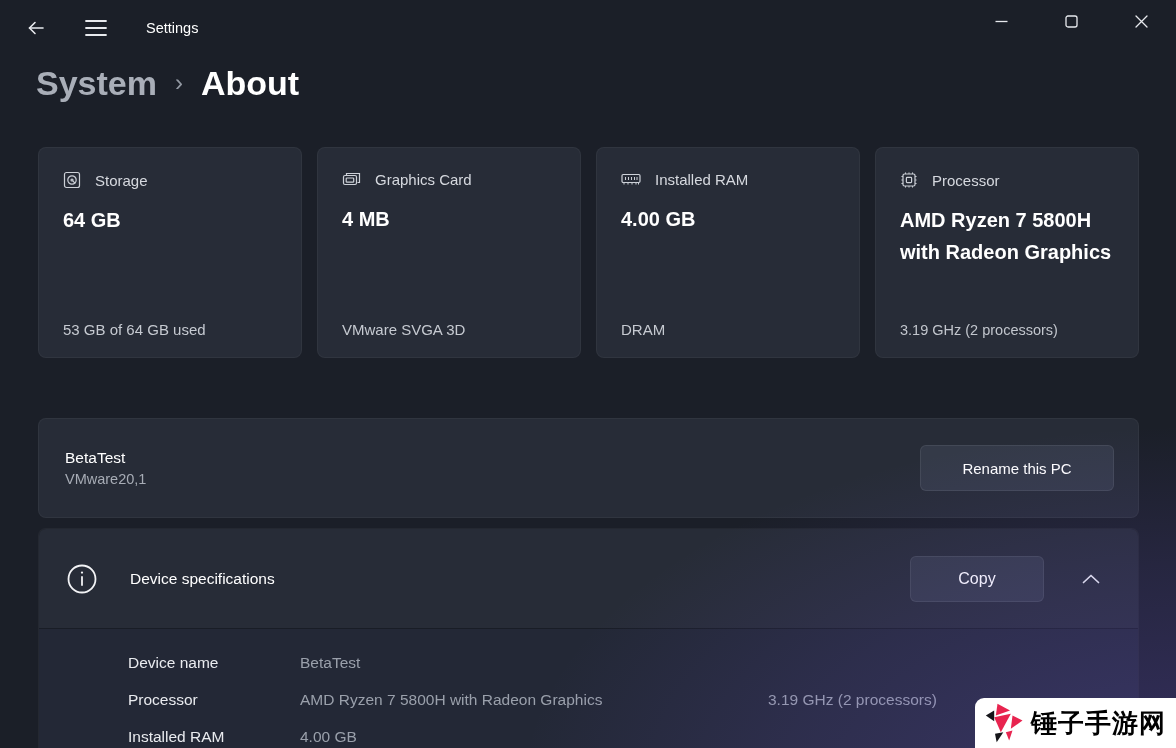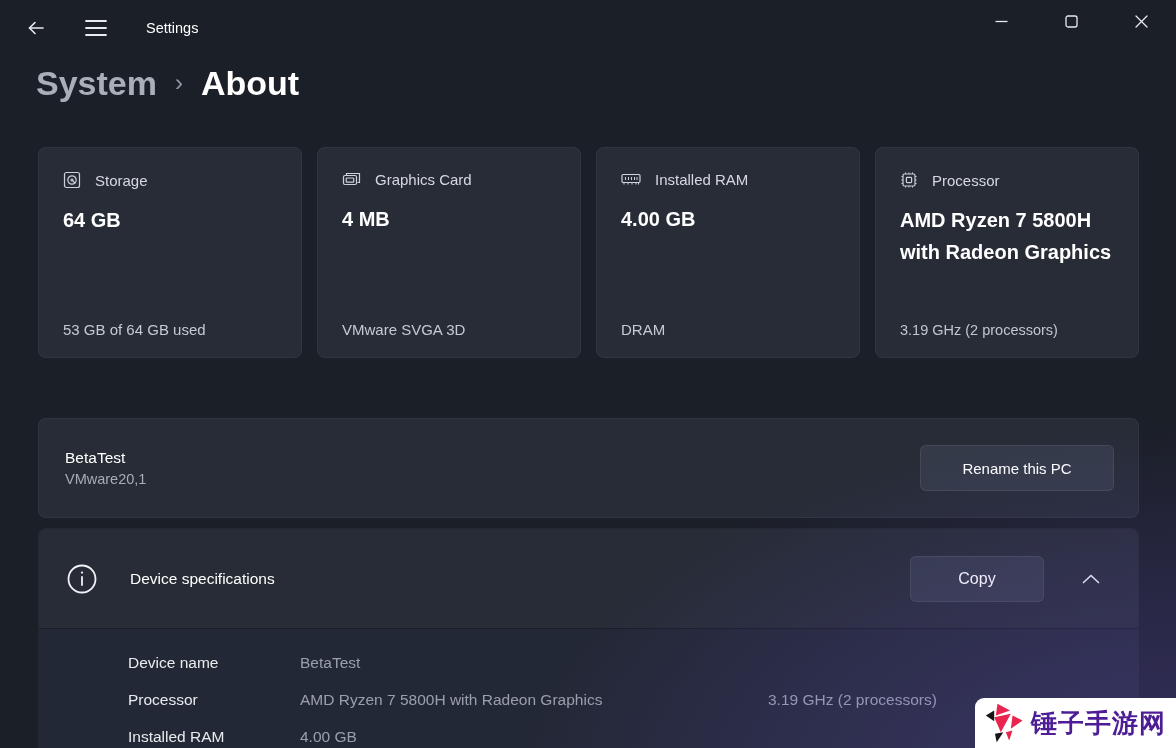--- a/index.html
+++ b/index.html
@@ -73,21 +73,21 @@
 
   
   .glow { position:absolute; inset:0; pointer-events:none; z-index:5;
     background:radial-gradient(1000px 540px at 102% 106%,
       rgba(114,86,226,0.30), rgba(114,86,226,0.13) 42%, rgba(114,86,226,0) 68%); }
 
   
   .watermark { position:absolute; right:0; bottom:0; z-index:10; width:201px; height:50px;
     background:#ffffff; border-radius:9px 0 0 0; display:flex; align-items:center;
     justify-content:center; gap:6px; }
-  .wm-text { font-size:26px; font-weight:700; color:#4c1d95; letter-spacing:1px;
+  .wm-text { font-size:26px; font-weight:700; color:#000000; letter-spacing:1px;
     font-family:"Liberation Sans","DejaVu Sans",sans-serif; line-height:1; }
 </style>
 </head>
 <body>
 
 <div class="stage">
 
   <div class="titlebar">
     <button class="icon-btn back-btn">
       <svg width="20" height="20" viewBox="0 0 20 20" fill="none" stroke="currentColor" stroke-width="1.6" stroke-linecap="round" stroke-linejoin="round">

